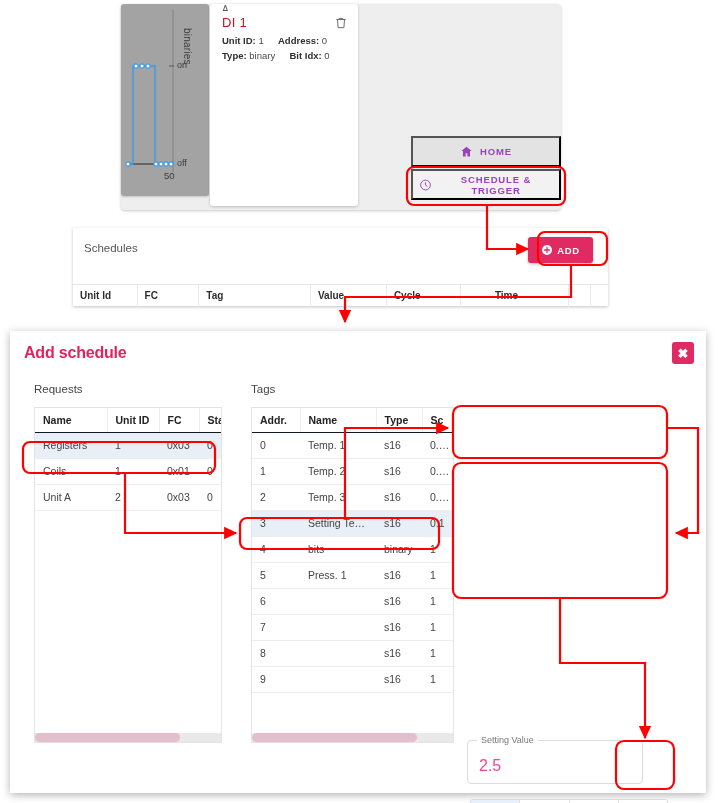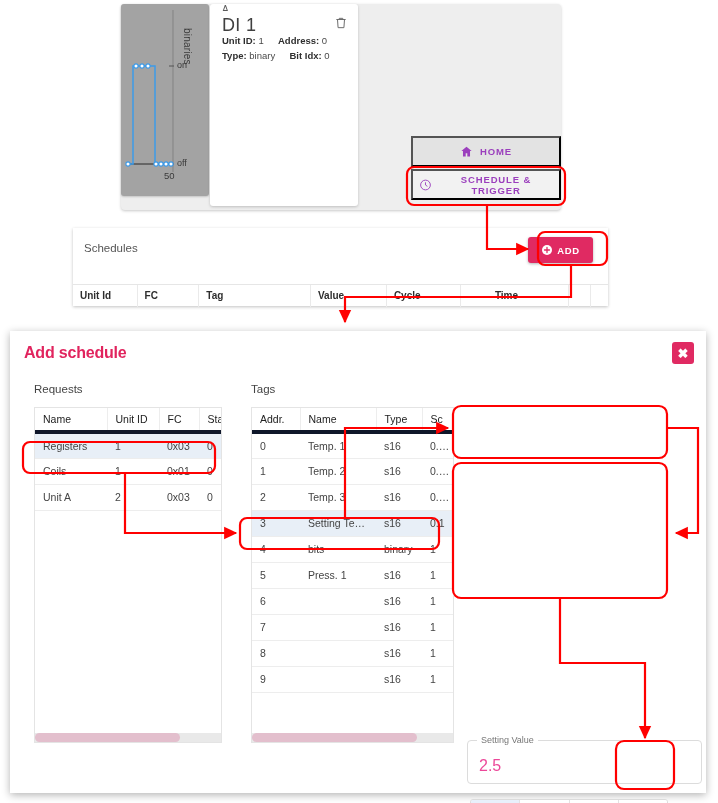--- a/index.html
+++ b/index.html
@@ -41,21 +41,21 @@
     box-shadow: 0 1px 3px rgba(0,0,0,.2);
     overflow: hidden;
   }
   .di-clip-top {
     position:absolute; left:12px; top:0px;
     font-size: 10px; color:#5a5a5a; letter-spacing:.5px;
     height: 7px; overflow:hidden;
   }
   .di-title {
     position: absolute; left: 12px; top: 11px;
-    font-size: 18px; color: #404040; letter-spacing: .3px;
+    font-size: 13px; color: #b91c1c; letter-spacing: .3px;
   }
   .di-trash {
     position: absolute; right: 10px; top: 12px;
     width: 14px; height: 14px;
   }
   .di-line {
     position: absolute; left: 12px;
     font-size: 9.5px; color: #4a4a4a; white-space: nowrap;
   }
   .di-line b { color:#2f2f2f; font-weight:700; }
@@ -152,22 +152,22 @@
   table.grid { width: 100%; border-collapse: collapse; table-layout: fixed; }
   table.grid th, table.grid td {
     font-size: 10.5px; text-align: left;
     padding: 0 0 0 8px;
     height: 26px;
     border-bottom: 1px solid #ededed;
     color: #444;
     overflow: hidden; white-space: nowrap; text-overflow: ellipsis;
   }
   table.grid th {
-    font-weight: 400; color: #222; height: 24px;
-    border-bottom: 4px solid #0f172a;
+    font-weight: 700; color: #222; height: 24px;
+    border-bottom: 1px solid #0f172a;
     border-right: 1px solid #ededed;
   }
   table.grid th:last-child { border-right: none; }
   tr.sel td { background: #e8eff7; }
   .hscroll {
     position: absolute; left: 0; bottom: 0;
     width: 100%; height: 9px; background: #e9e9e9;
   }
   .hscroll > i {
     display:block; height: 9px; background: #e3bfcd; border-radius: 5px;
@@ -181,21 +181,21 @@
   }
   .fs-legend {
     position: absolute; left: 9px; top: -6px;
     background: #fff; padding: 0 4px;
     font-size: 9px; color: #777;
   }
   .fs-value {
     position: absolute; left: 11px; top: 16px;
     font-size: 16px; color: #ec4899;
   }
-  .f-setting { left: 457px; top: 409px; width: 235px; height: 44px; }
+  .f-setting { left: 457px; top: 409px; width: 176px; height: 44px; }
 
   .freq-tabs {
     position: absolute; left: 460px; top: 468px;
     width: 198px; height: 33px;
     border: 1px solid #dcdcdc; border-radius: 3px;
     display: flex; overflow: hidden;
   }
   .freq-tab {
     flex: 1; display:flex; align-items:center; justify-content:center;
     font-size: 9.5px; letter-spacing: .3px; color: #8b8b8b;

